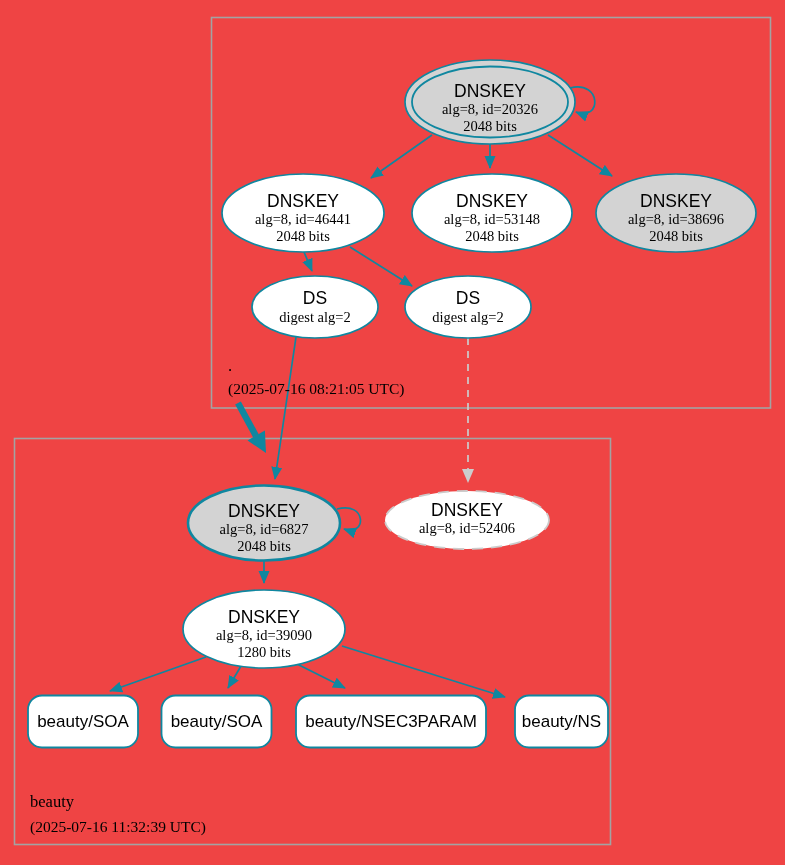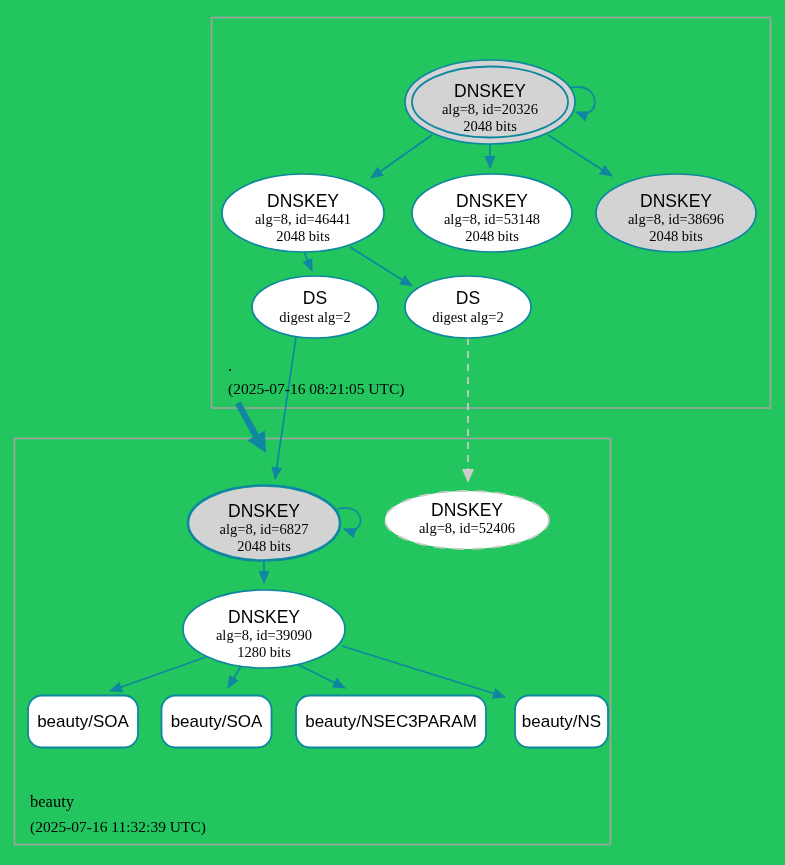--- a/index.html
+++ b/index.html
@@ -1,16 +1,16 @@
 <!DOCTYPE html>
 <html><head>
 <meta charset="utf-8">
 <style>
   html,body{margin:0;padding:0;background:#ffffff;}
-  .stage{position:relative;width:785px;height:865px;background:#22c55e;overflow:hidden;}
+  .stage{position:relative;width:785px;height:865px;background:#ef4444;overflow:hidden;}
   svg{display:block;}
   .zone-box{fill:none;stroke:#a3a3a3;stroke-width:1.6px;}
   .edge{stroke:#0f87a0;stroke-width:1.7px;fill:none;}
   .edge-thick{stroke:#0f87a0;stroke-width:6.5px;fill:none;}
   .edge-dashed{stroke:#cccccc;stroke-width:1.7px;fill:none;stroke-dasharray:7 6;}
   .node-ellipse{fill:#ffffff;stroke:#0f87a0;stroke-width:1.7px;}
   .node-ellipse.gray{fill:#d3d3d3;}
   .node-ellipse.thick{stroke-width:2.6px;}
   .node-ellipse.inner{fill:none;stroke-width:1.8px;}
   .node-dashed{fill:#ffffff;stroke:#cccccc;stroke-width:1.8px;stroke-dasharray:11 8;}

